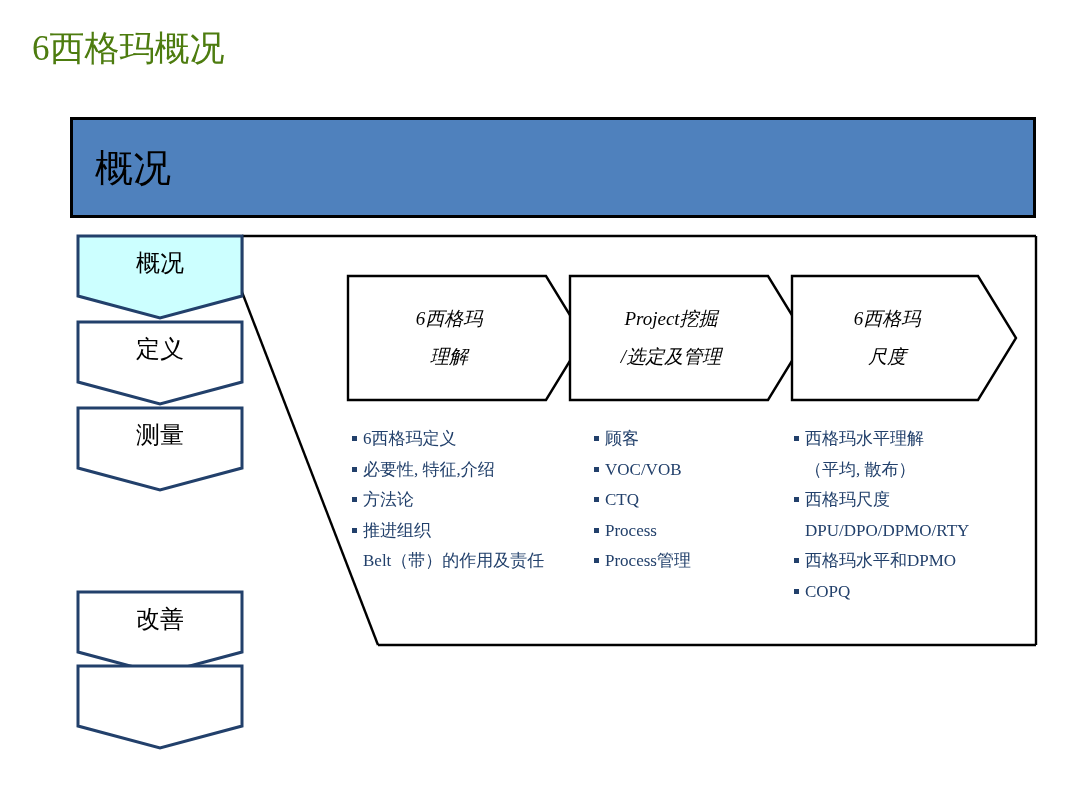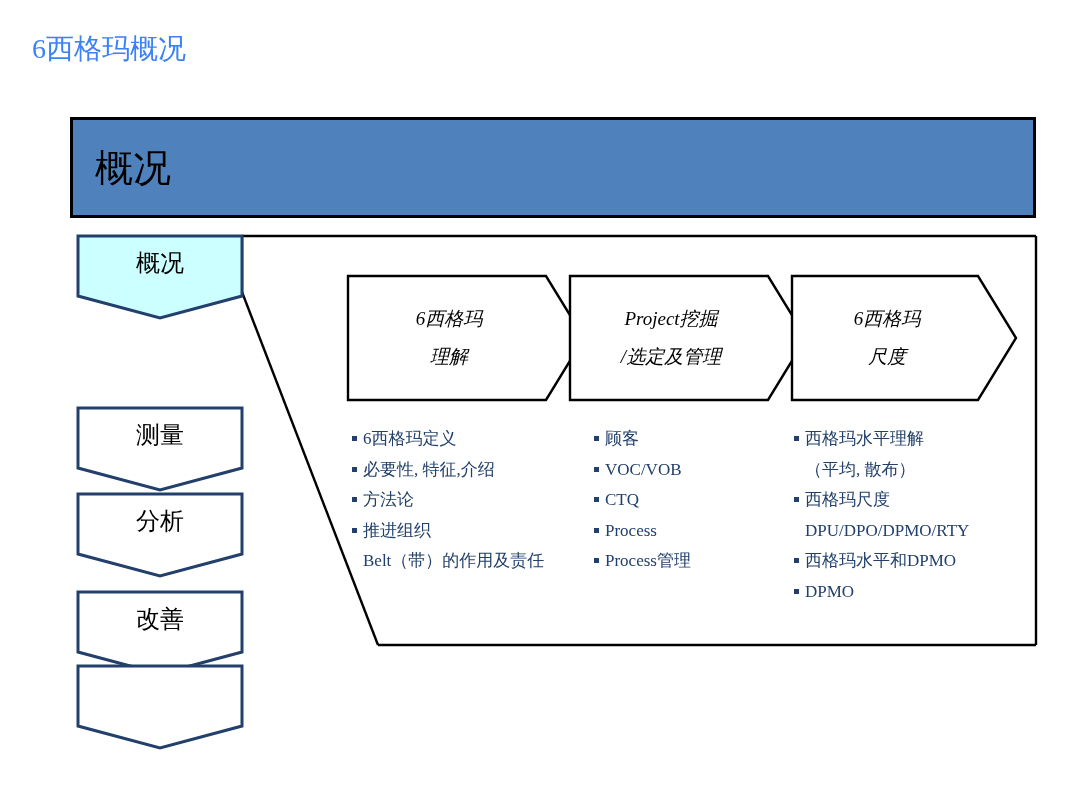--- a/index.html
+++ b/index.html
@@ -13,23 +13,23 @@
     font-family: "Liberation Serif", "DejaVu Serif", serif;
     overflow: hidden;
     position: relative;
   }
 
   
   #slide-title {
     position: absolute;
     left: 32px;
     top: 29px;
-    font-size: 28px;
+    font-size: 35px;
     line-height: 40px;
-    color: #3b82f6;
+    color: #4d7c0f;
     white-space: nowrap;
     letter-spacing: 0px;
   }
 
   
   #section-banner {
     position: absolute;
     left: 70px;
     top: 117px;
     width: 966px;
@@ -184,34 +184,34 @@
 
 <div id="phase-rail">
 
   <div class="phase-chevron" style="top:0px;">
     <svg width="168" height="86" viewBox="0 0 168 86">
       <polygon points="2,2 166,2 166,62 84,84 2,62" fill="#CCFFFF" stroke="#22406b" stroke-width="3"></polygon>
     </svg>
     <div class="phase-label">概况</div>
   </div>
 
+  <div class="phase-chevron" style="top:86px;">
+    <svg width="168" height="86" viewBox="0 0 168 86">
+      <polygon points="2,2 166,2 166,62 84,84 2,62" fill="#FFFFFF" stroke="#22406b" stroke-width="3"></polygon>
+    </svg>
+    <div class="phase-label">定义</div>
+  </div>
 
   <div class="phase-chevron" style="top:172px;border-radius:26px;">
     <svg width="168" height="86" viewBox="0 0 168 86">
       <polygon points="2,2 166,2 166,62 84,84 2,62" fill="#FFFFFF" stroke="#22406b" stroke-width="3"></polygon>
     </svg>
     <div class="phase-label">测量</div>
   </div>
 
-  <div class="phase-chevron" style="top:258px;">
-    <svg width="168" height="86" viewBox="0 0 168 86">
-      <polygon points="2,2 166,2 166,62 84,84 2,62" fill="#FFFFFF" stroke="#22406b" stroke-width="3"></polygon>
-    </svg>
-    <div class="phase-label">分析</div>
-  </div>
 
   <div class="phase-chevron" style="top:356px;">
     <svg width="168" height="86" viewBox="0 0 168 86">
       <polygon points="2,2 166,2 166,62 84,84 2,62" fill="#FFFFFF" stroke="#22406b" stroke-width="3"></polygon>
     </svg>
     <div class="phase-label">改善</div>
   </div>
 
   <div class="phase-chevron" style="top:430px;">
     <svg width="168" height="86" viewBox="0 0 168 86">
@@ -308,15 +308,15 @@
     <span class="sq"></span>
     <span>西格玛尺度</span>
   </div>
   <div class="plain-item">DPU/DPO/DPMO/RTY</div>
   <div class="bullet-item">
     <span class="sq"></span>
     <span>西格玛水平和DPMO</span>
   </div>
   <div class="bullet-item">
     <span class="sq"></span>
-    <span>DPMO</span>
+    <span>COPQ</span>
   </div>
 </div>
 
 </body></html>

